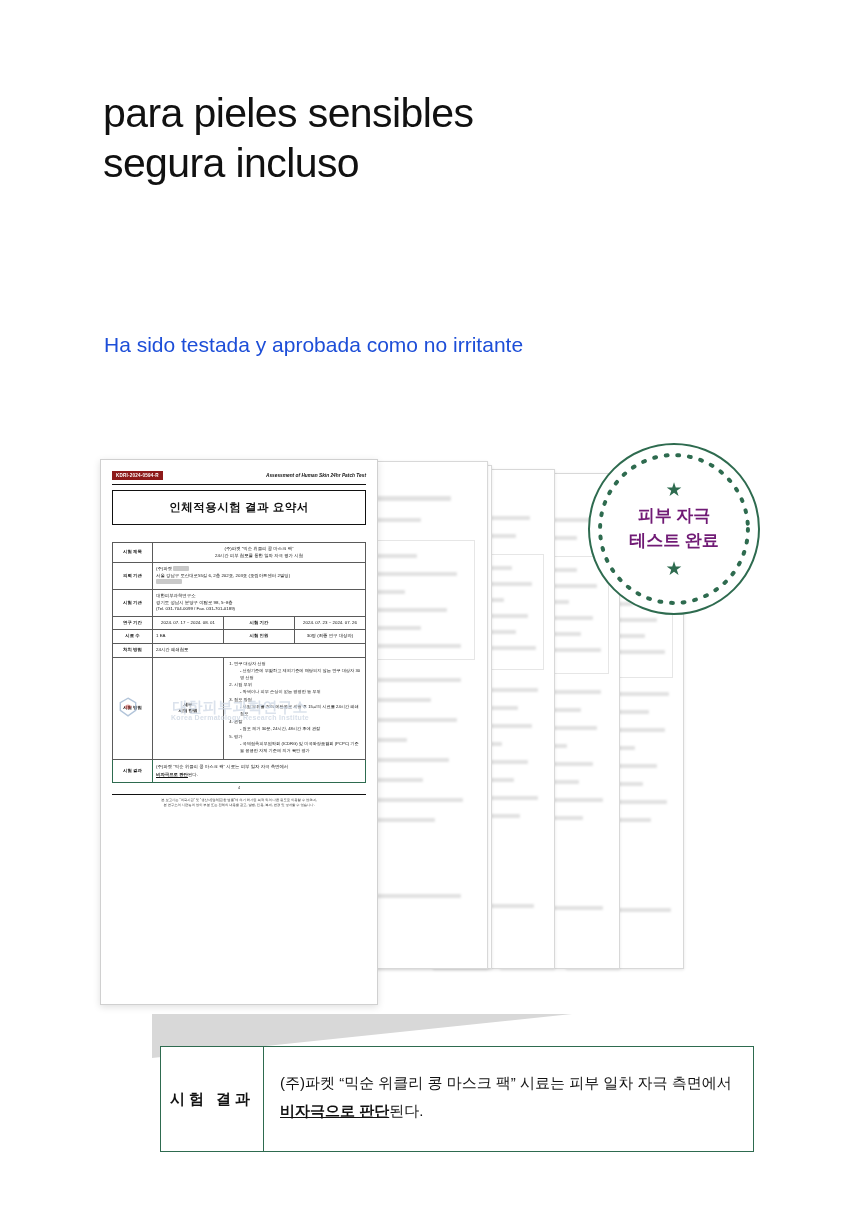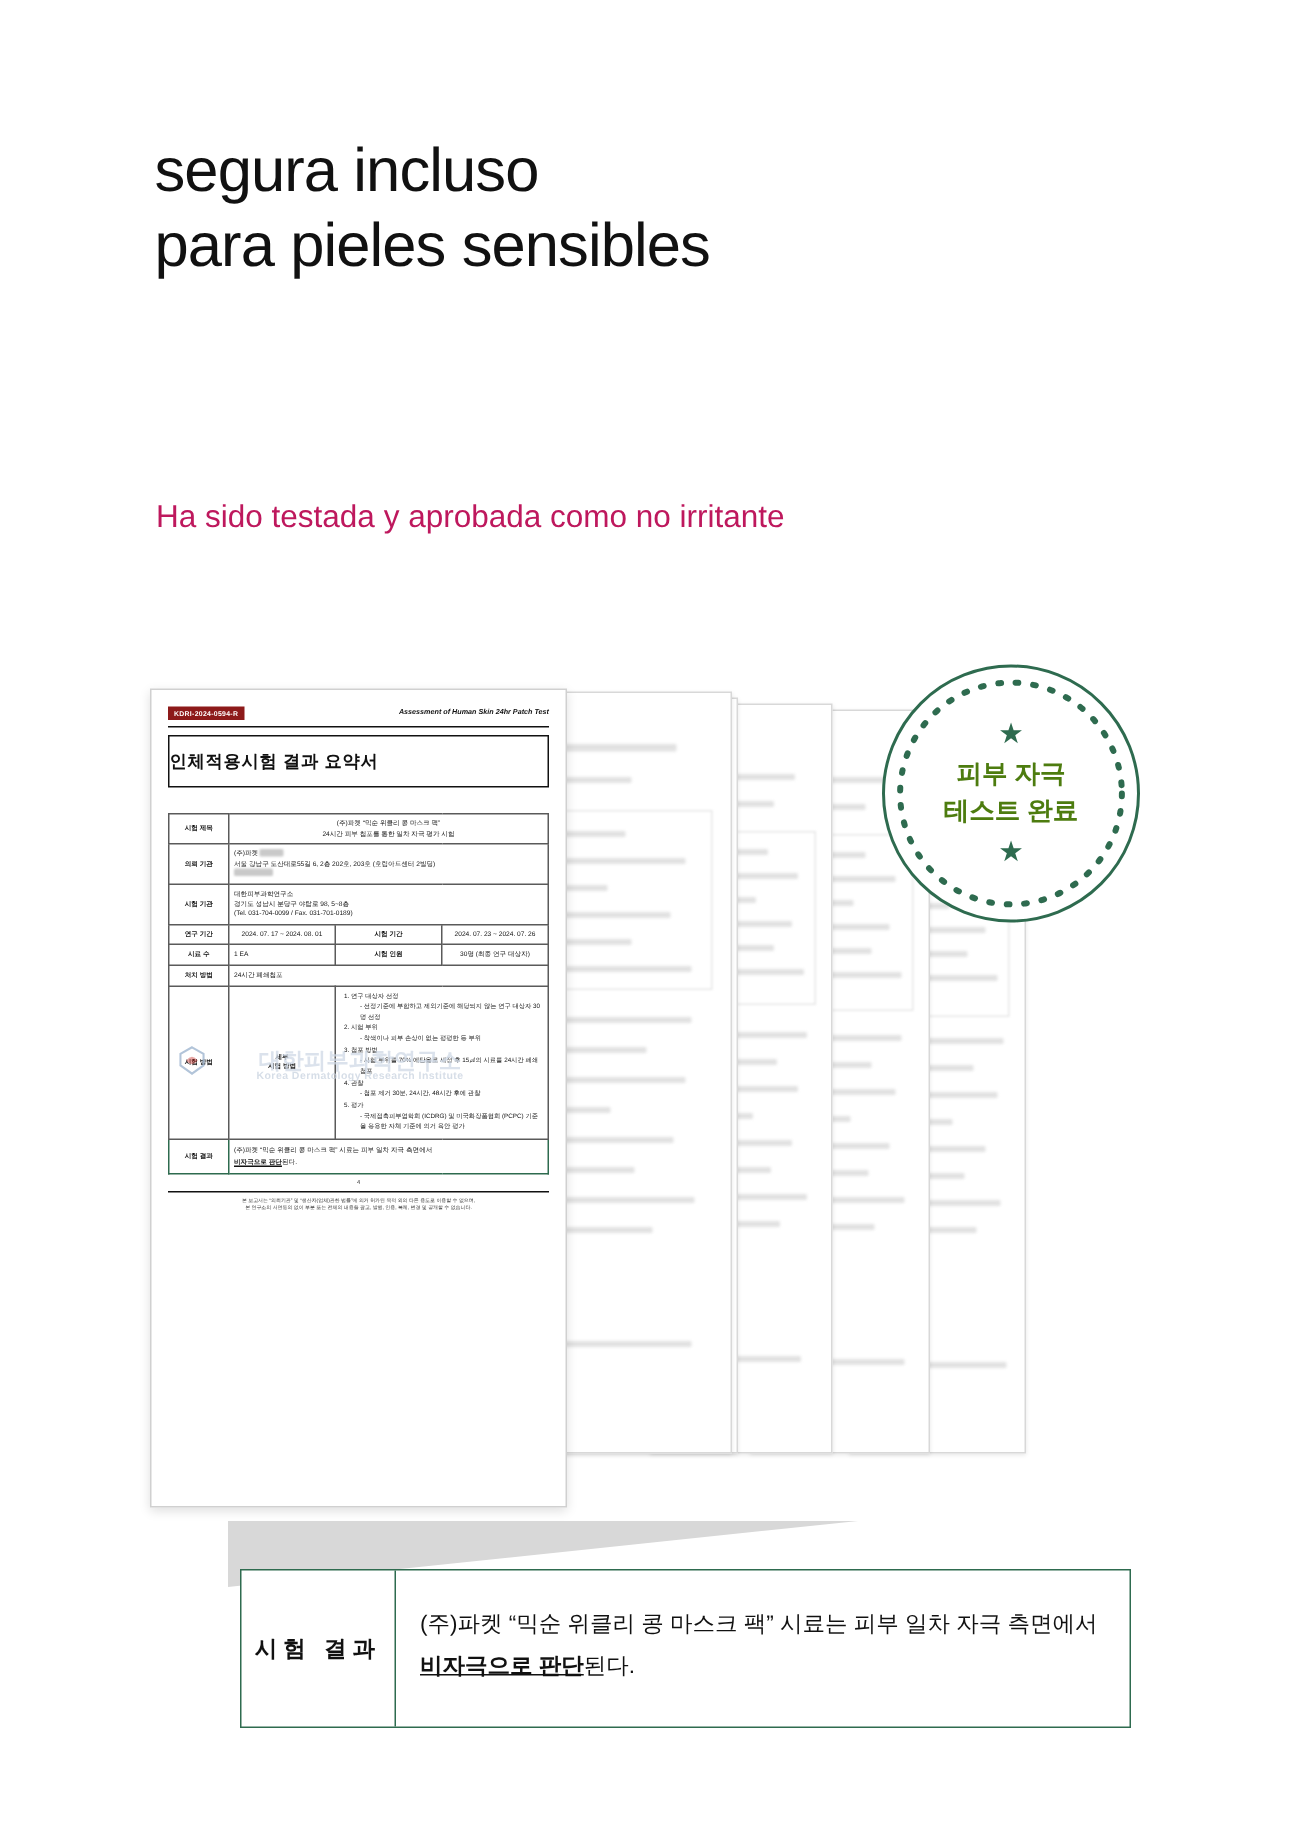--- a/index.html
+++ b/index.html
@@ -32,21 +32,21 @@
   .headline .strong { font-weight: 700; }
   .headline .line { display: block; white-space: nowrap; }
 
   .subhead {
     position: absolute;
     left: 104px;
     top: 330px;
     width: 700px;
     font-size: 21px;
     line-height: 1.45;
-    color: #be185d;
+    color: #1d4ed8;
     font-weight: 300;
   }
   .subhead .line { display: block; }
 
   
   .doc-stack {
     position: absolute;
     left: 100px;
     top: 459px;
     width: 620px;
@@ -108,21 +108,21 @@
     white-space: nowrap;
   }
   .doc-eng {
     font-size: 4.8px;
     font-weight: 700;
     font-style: italic;
     color: #111;
     white-space: nowrap;
   }
   .doc-title {
-    text-align: left;
+    text-align: center;
     font-size: 11.5px;
     font-weight: 700;
     letter-spacing: .5px;
     color: #111;
     padding: 9px 0 9px 0;
     border: 1.3px solid #111;
     margin-bottom: 17px;
   }
   table.doc-table {
     width: 100%;
@@ -232,21 +232,21 @@
     position: absolute;
     left: 7px; top: 7px; right: 7px; bottom: 7px;
     border-radius: 50%;
   }
   .seal .star {
     color: #2e6b4f;
     font-size: 19px;
     line-height: 1;
   }
   .seal .seal-text {
-    color: #4d7c0f;
+    color: #701a75;
     font-size: 17px;
     font-weight: 700;
     line-height: 1.45;
     text-align: center;
     margin: 5px 0;
   }
 
   
   .pointer {
     position: absolute;
@@ -284,22 +284,22 @@
     color: #111;
   }
   .callout .c-body .emph { font-weight: 700; text-decoration: underline; }
 </style>
 </head>
 <body>
 
 <div class="page">
 
   <div class="headline">
+    <span class="line">para pieles sensibles</span>
     <span class="line">segura incluso</span>
-    <span class="line">para pieles sensibles</span>
   </div>
 
   <div class="subhead">
     <span class="line">Ha sido testada y aprobada como no irritante</span>
   </div>
 
   <div class="doc-stack">
 
     <div class="sheet" id="sheet-5">
       <div class="blurline" style="left:10px;top:42px;width:86px;"></div>

